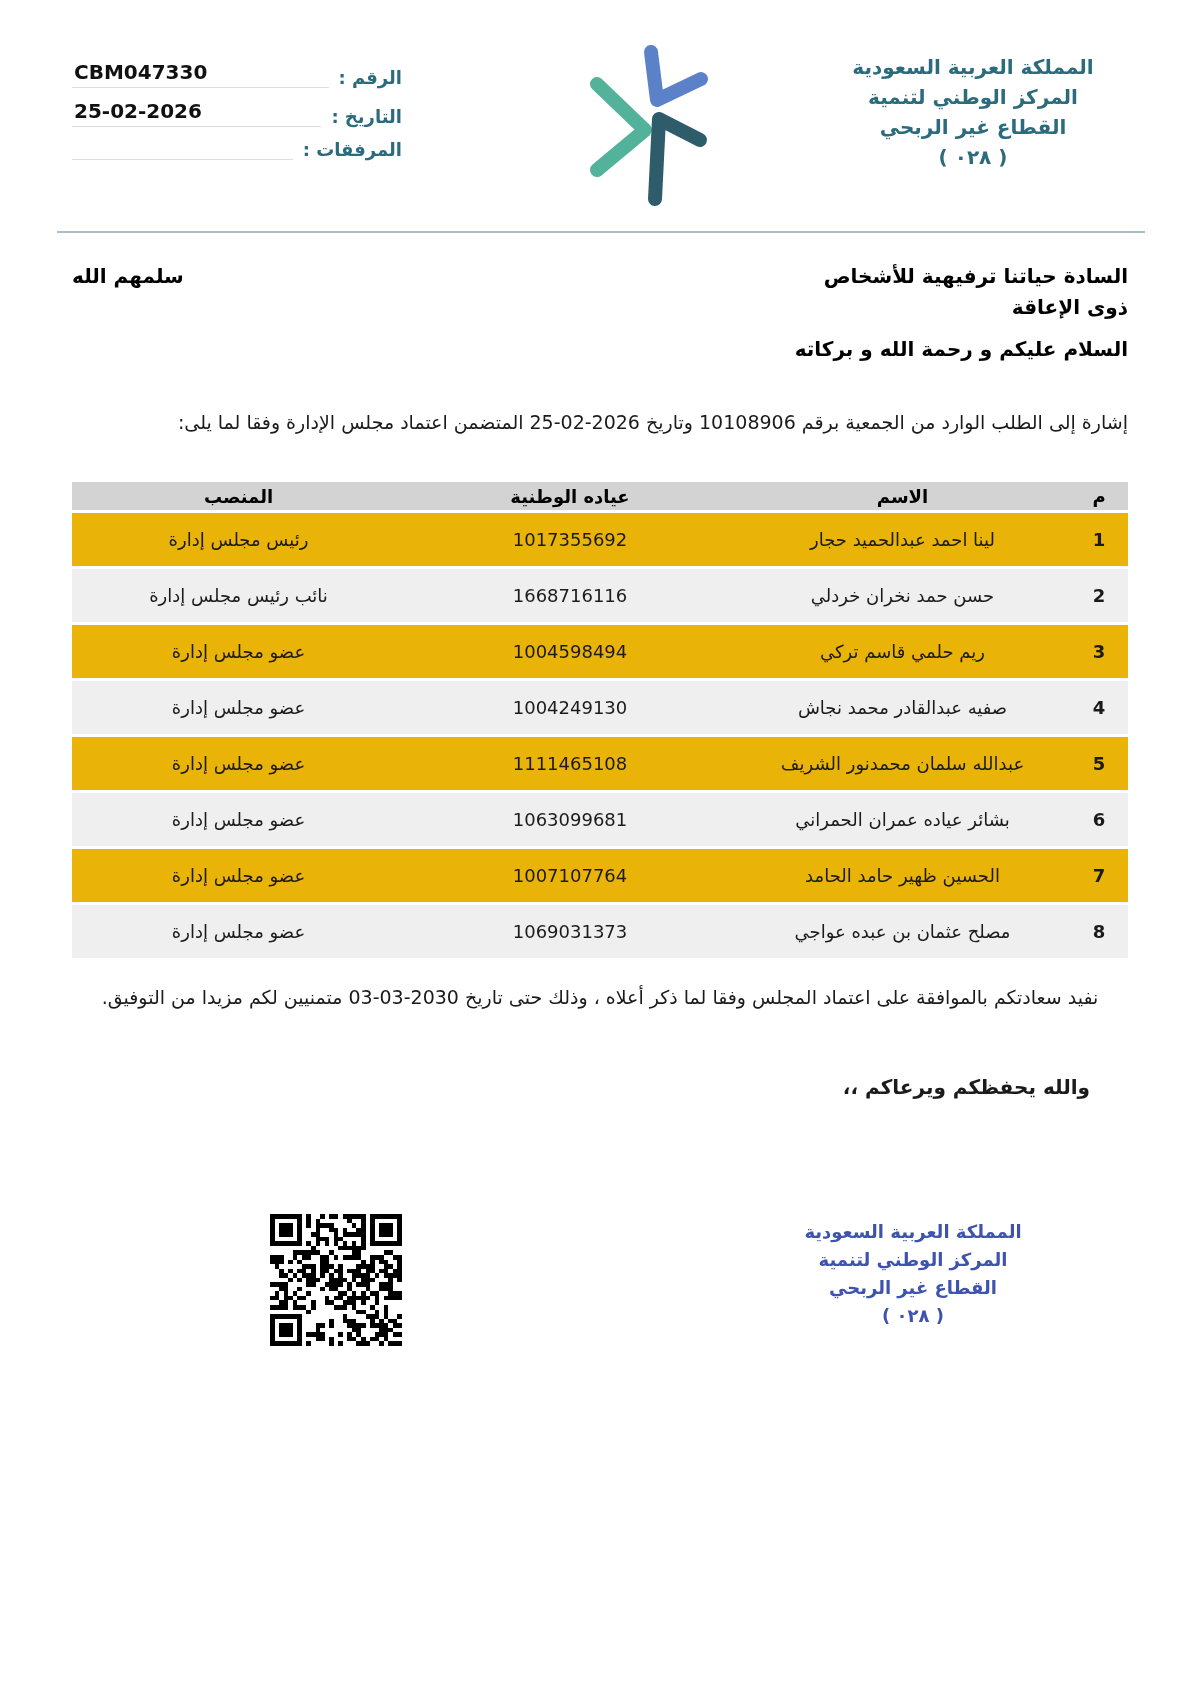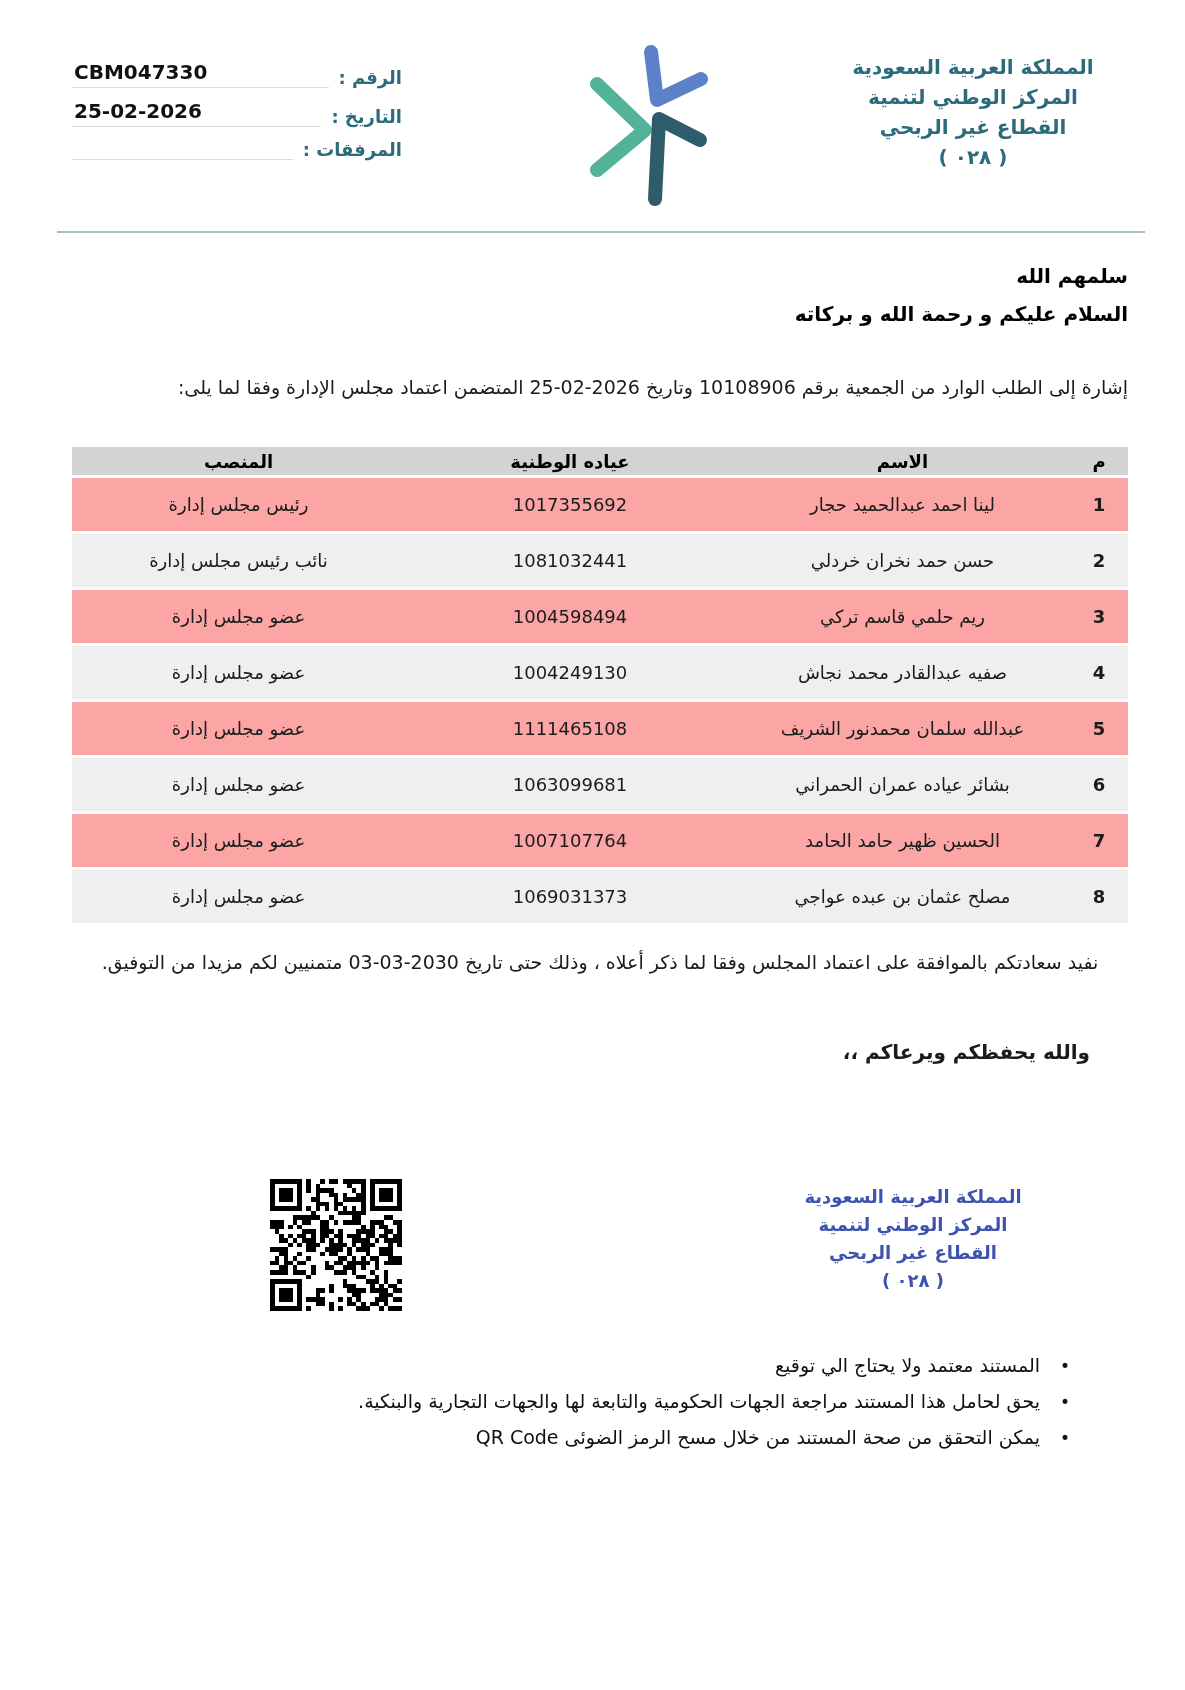--- a/index.html
+++ b/index.html
@@ -136,21 +136,21 @@
     font-weight:bold;
     height:28px;
     text-align:center;
     vertical-align:middle;
     color:#000;
   }
   table.members td{
     height:53px;
     text-align:center;
     vertical-align:middle;
-    background:#fca5a5;
+    background:#eab308;
   }
   table.members tbody tr:nth-child(even) td{
     background:var(--table-alt-bg);
   }
   .c-num{width:58px;font-weight:bold;}
   .c-name{width:335px;}
   .c-id{width:330px;}
   td.c-id{direction:ltr;}
 
   
@@ -222,20 +222,21 @@
       <div class="ref-row">
         <span class="ref-label">المرفقات :</span>
         <span class="ref-value"></span>
       </div>
     </div>
   </header>
 
   <div class="divider"></div>
 
   <div class="salute-row">
+    <div class="to-text">السادة  حياتنا ترفيهية للأشخاص ذوى الإعاقة</div>
     <div class="blessing">سلمهم الله</div>
   </div>
   <div class="greeting">السلام عليكم و رحمة الله و بركاته</div>
 
   <p class="intro">إشارة إلى الطلب الوارد من الجمعية برقم  10108906 وتاريخ  2026-02-25  المتضمن اعتماد مجلس الإدارة وفقا لما يلى:</p>
 
   <table class="members">
     <thead>
       <tr>
         <th class="c-num">م</th>
@@ -247,21 +248,21 @@
     <tbody>
       <tr>
         <td class="c-num">1</td>
         <td class="c-name">لينا احمد عبدالحميد حجار</td>
         <td class="c-id">1017355692</td>
         <td class="c-pos">رئيس مجلس إدارة</td>
       </tr>
       <tr>
         <td class="c-num">2</td>
         <td class="c-name">حسن حمد نخران خردلي</td>
-        <td class="c-id">1081032441</td>
+        <td class="c-id">1668716116</td>
         <td class="c-pos">نائب رئيس مجلس إدارة</td>
       </tr>
       <tr>
         <td class="c-num">3</td>
         <td class="c-name">ريم حلمي قاسم تركي</td>
         <td class="c-id">1004598494</td>
         <td class="c-pos">عضو مجلس إدارة</td>
       </tr>
       <tr>
         <td class="c-num">4</td>
@@ -720,19 +721,14 @@
           <rect x="20" y="28" width="1" height="1" fill="#000"></rect>
           <rect x="21" y="28" width="1" height="1" fill="#000"></rect>
           <rect x="24" y="28" width="1" height="1" fill="#000"></rect>
           <rect x="26" y="28" width="1" height="1" fill="#000"></rect>
           <rect x="27" y="28" width="1" height="1" fill="#000"></rect>
           <rect x="28" y="28" width="1" height="1" fill="#000"></rect>
         </svg>
     </div>
   </div>
 
-  <ul class="notes">
-    <li>المستند معتمد ولا يحتاج الي توقيع</li>
-    <li>يحق لحامل هذا المستند مراجعة الجهات الحكومية والتابعة لها والجهات التجارية والبنكية.</li>
-    <li>يمكن التحقق من صحة المستند من خلال مسح الرمز الضوئى QR Code</li>
-  </ul>
 
 </div>
 
 </body></html>

